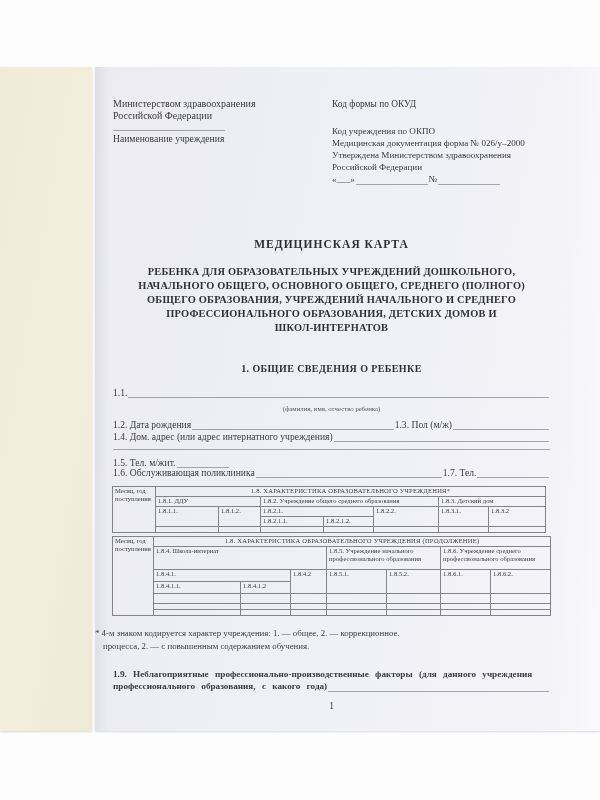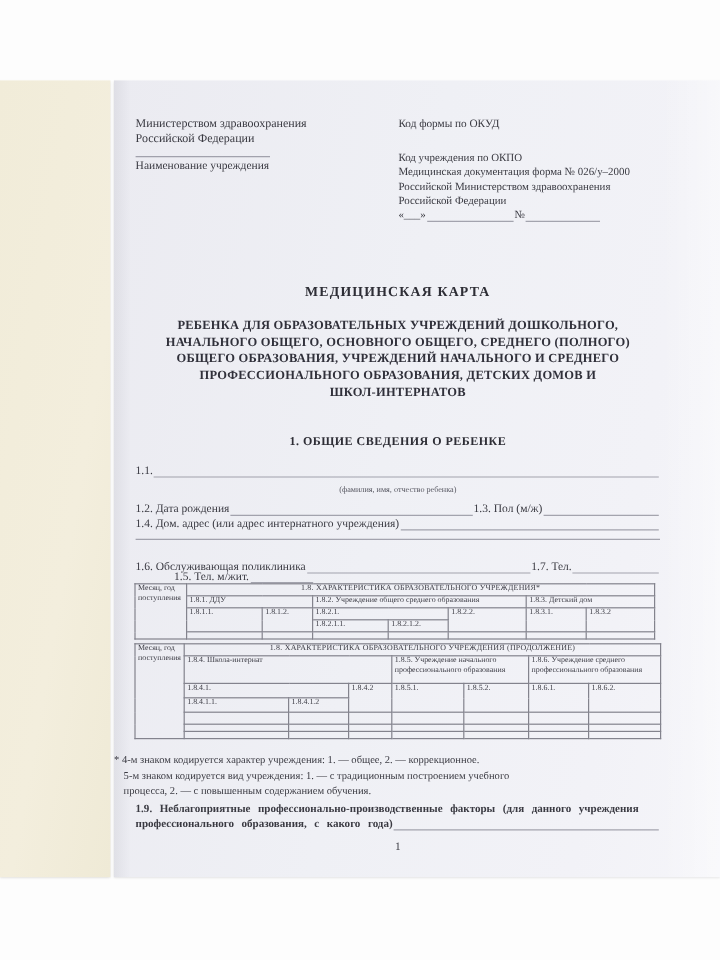--- a/index.html
+++ b/index.html
@@ -64,21 +64,21 @@
       <div style="font-size:10px;">Министерством здравоохранения</div>
       <div style="font-size:10px;">Российской Федерации</div>
     </div>
     <div class="abs" style="left:18px; top:55px; width:112px; border-bottom:1px solid rgba(100,100,115,0.55); height:8px;"></div>
     <div class="abs small" style="left:18px; top:66px; font-size:9.6px;">Наименование учреждения</div>
 
     <div class="abs small" style="left:237px; top:31px; font-size:9.4px;">Код формы по ОКУД</div>
     <div class="abs small" style="left:237px; top:58px; width:220px; font-size:9.1px; line-height:12px;">
       <div>Код учреждения по ОКПО</div>
       <div>Медицинская документация форма № 026/у–2000</div>
-      <div>Российской Министерством здравоохранения</div>
+      <div>Утверждена Министерством здравоохранения</div>
       <div>Российской Федерации</div>
     </div>
     <div class="abs" style="left:237px; top:107px; width:218px; display:flex; align-items:baseline; font-size:9.1px;">
       <span>«___»</span>
       <span class="ul fx" style="width:72px;"></span>
       <span>№</span>
       <span class="ul fx" style="width:62px;"></span>
     </div>
 
     <div class="abs ctr t-title" style="top:171px;">МЕДИЦИНСКАЯ КАРТА</div>
@@ -105,21 +105,21 @@
       <span class="lbl">1.3. Пол (м/ж)</span>
       <span class="ul" style="flex-grow:1;"></span>
     </div>
 
     <div class="frow" style="top:364px;">
       <span class="lbl">1.4. Дом. адрес (или адрес интернатного учреждения)</span>
       <span class="ul"></span>
     </div>
     <div class="abs" style="left:18px; right:50px; top:374px; border-bottom:1px solid rgba(100,100,115,0.55); height:8px;"></div>
 
-    <div class="frow" style="top:408px;margin-left:32px;">
+    <div class="frow" style="top:390px;">
       <span class="lbl">1.5. Тел. м/жит.</span>
       <span class="ul fx" style="width:52px;"></span>
     </div>
 
     <div class="frow" style="top:400px;">
       <span class="lbl">1.6. Обслуживающая поликлиника</span>
       <span class="ul" style="flex-grow:2.6;"></span>
       <span class="lbl">1.7. Тел.</span>
       <span class="ul" style="flex-grow:1;"></span>
     </div>
@@ -227,21 +227,20 @@
             <td></td>
         <td></td>
             <td></td>
         <td></td>
       </tr>
     </tbody>
       </table>
 
     <div class="abs fnote" style="left:0; right:50px; top:560px;">
       <div>* 4-м знаком кодируется характер учреждения: 1. — общее, 2. — коррекционное.</div>
-      <div style="padding-left:8px;">5-м знаком кодируется вид учреждения: 1. — с традиционным построением учебного</div>
       <div style="padding-left:8px;">процесса, 2. — с повышенным содержанием обучения.</div>
     </div>
 
     <div class="abs f19" style="left:18px; right:50px; top:601px; line-height:13px;">1.9. Неблагоприятные профессионально-производственные факторы (для данного учреждения</div>
     <div class="frow" style="top:614px;">
       <span class="lbl f19" style="font-size:9.2px;">профессионального образования, с какого года)</span>
       <span class="ul"></span>
     </div>
 
     <div class="abs ctr pgnum" style="top:634px;">1</div>

